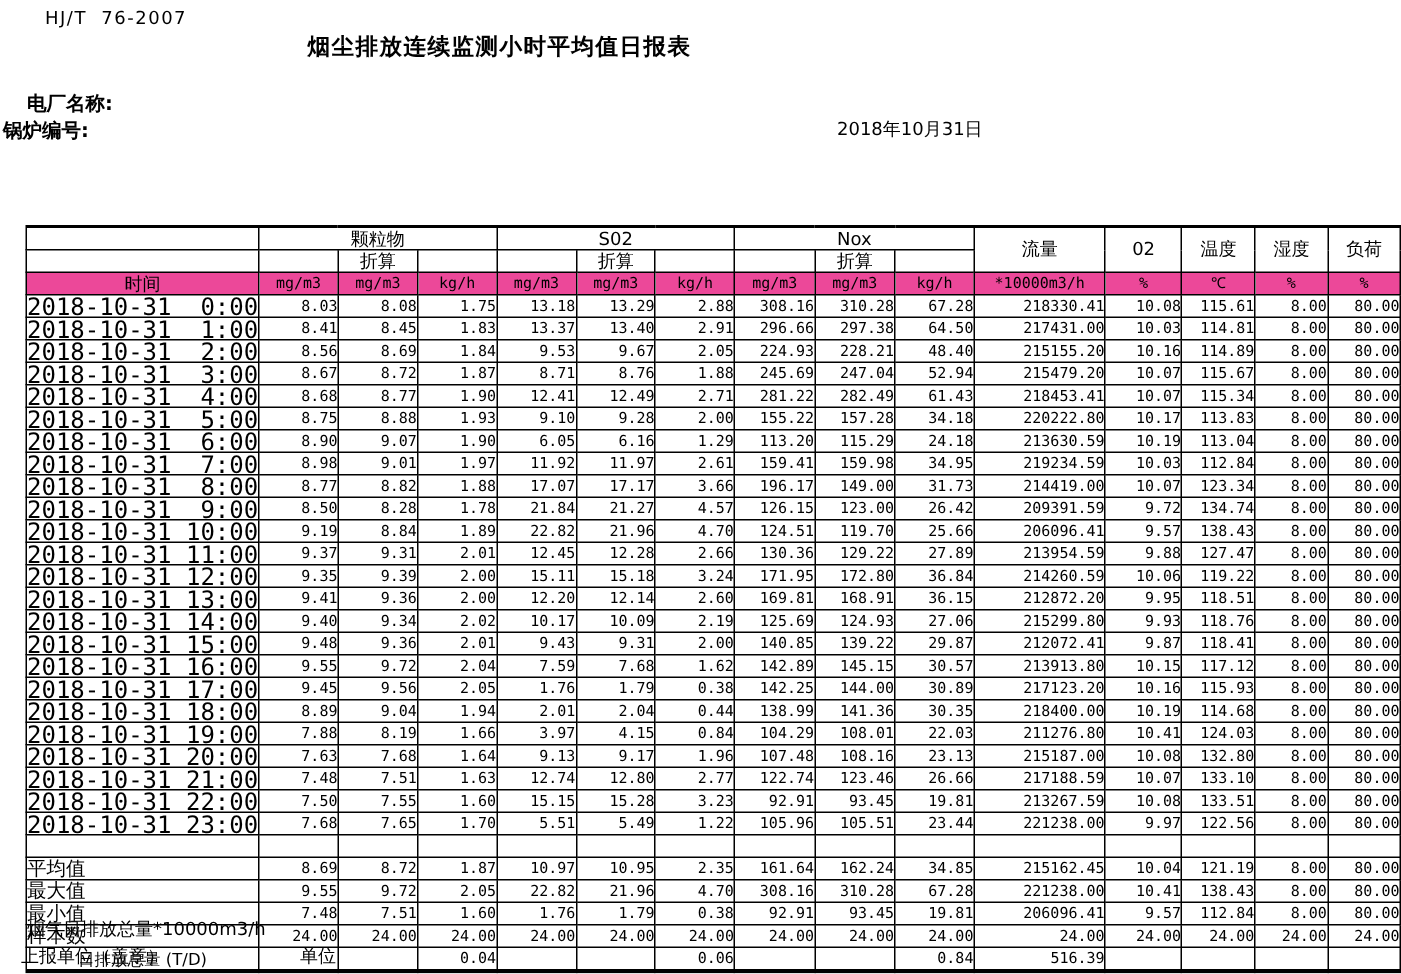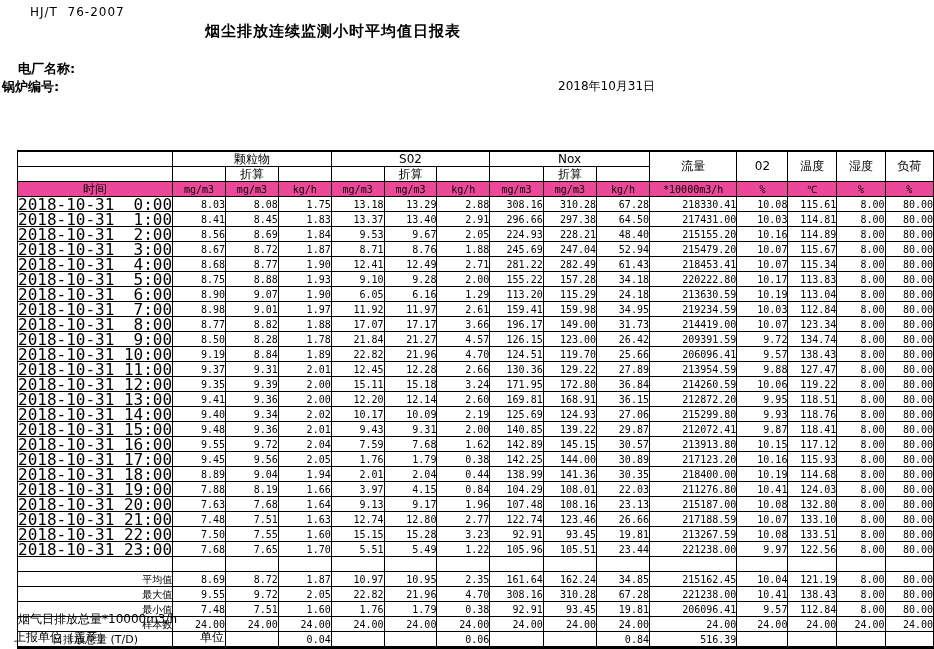--- a/index.html
+++ b/index.html
@@ -26,21 +26,21 @@
   table.report td {
     border:1px solid #000; height:14px; line-height:13px;
     padding:0; overflow:hidden; white-space:pre; vertical-align:middle;
   }
   .hdr-cjk { font-size:12px; text-align:center; font-family:"DejaVu Sans", sans-serif; }
   .green   { background:#ec4899; }
   .units-row td { height:15px; }
   .unit { font-size:10px; text-align:center; font-family:"DejaVu Sans Mono", monospace; }
   .num  { font-size:10px; text-align:right; padding-right:3px; font-family:"DejaVu Sans Mono", monospace; }
   .time { font-size:16px; text-align:right; font-family:"DejaVu Sans Mono", monospace; }
-  .sum-label   { font-size:10px; text-align:right; padding-right:2px; white-space:nowrap; }
+  .sum-label   { font-size:13px; padding-right:2px; white-space:nowrap; }
   .total-label { font-size:11px; text-align:center;  white-space:nowrap; }
   .spacer-row td { height:18px; }
 </style>
 </head>
 <body>
 
 <div class="sheet">
 
   <div class="abs standard">HJ/T  76-2007</div>
   <div class="abs title">烟尘排放连续监测小时平均值日报表</div>

